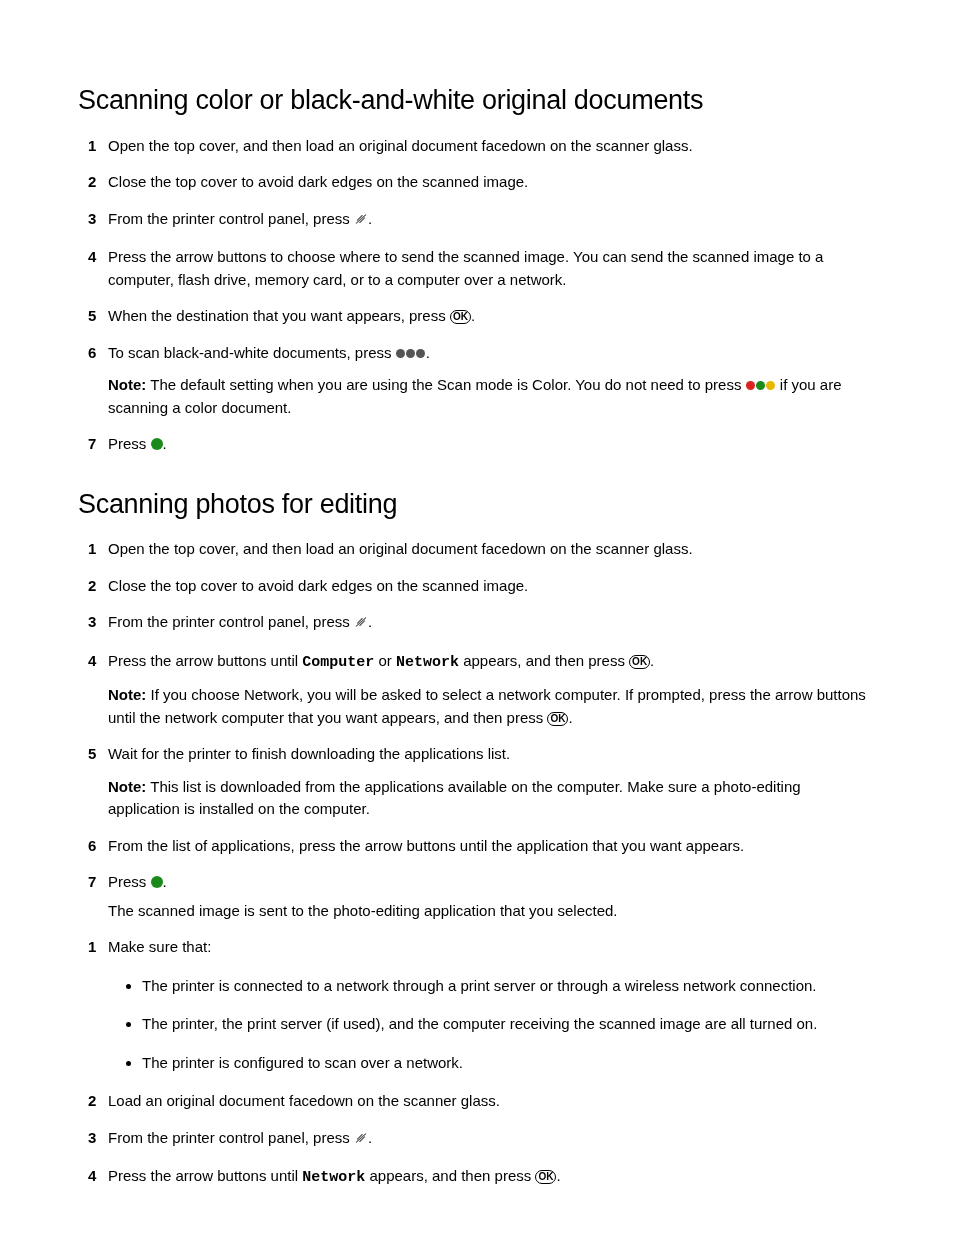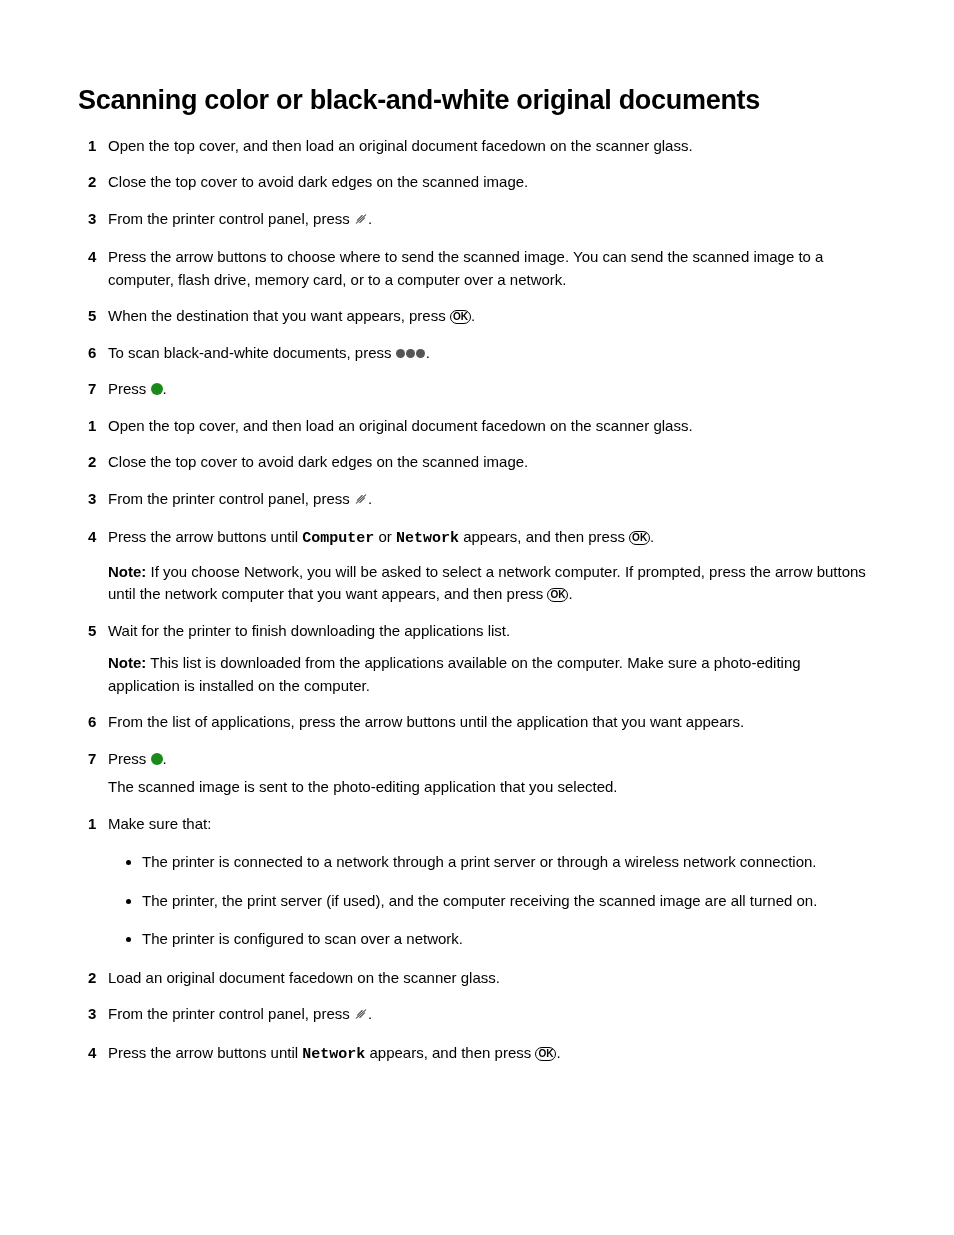--- a/index.html
+++ b/index.html
@@ -13,21 +13,21 @@
   }
   .page {
     width: 954px;
     min-height: 1235px;
     box-sizing: border-box;
     padding: 80px 78px 40px 78px;
     position: relative;
   }
   h1 {
     font-family: Arial, Helvetica, sans-serif;
-    font-weight: 700;
+    font-weight: 400;
     font-size: 27px;
     margin: 0 0 14px 0;
     letter-spacing: -0.3px;
   }
   h1.second { margin-top: 28px; }
   ol.steps {
     list-style: none;
     counter-reset: step;
     padding: 0;
     margin: 0 0 6px 0;
@@ -108,26 +108,30 @@
               <line x1="10" y1="18" x2="18" y2="10"></line>
             </g>
           </svg></span><span>.</span>
     </li>
     <li><span>Press the arrow buttons to choose where to send the scanned image. You can send the scanned image to a computer, flash drive, memory card, or to a computer over a network.</span></li>
     <li>
       <span>When the destination that you want appears, press </span><span class="ok-btn">OK</span><span>.</span>
     </li>
     <li>
       <span>To scan black-and-white documents, press </span><span class="dots3 gray"><span></span><span></span><span></span></span><span>.</span>
+      <div class="note">
+        <span class="label">Note:</span><span> The default setting when you are using the Scan mode is Color. You do not need to press </span><span class="dots3 color"><span></span><span></span><span></span></span><span> if you are scanning a color document.</span>
+      </div>
     </li>
     <li>
       <span>Press </span><span class="go-dot"></span><span>.</span>
     </li>
   </ol>
 
+  <h1 class="second">Scanning photos for editing</h1>
   <ol class="steps">
     <li><span>Open the top cover, and then load an original document facedown on the scanner glass.</span></li>
     <li><span>Close the top cover to avoid dark edges on the scanned image.</span></li>
     <li>
       <span>From the printer control panel, press </span><span class="icon scan-icon"><svg viewBox="0 0 24 24">
             <g fill="none" stroke="#555" stroke-width="2" stroke-linecap="round">
               <line x1="4" y1="19" x2="20" y2="5"></line>
               <line x1="6" y1="14" x2="14" y2="6"></line>
               <line x1="10" y1="18" x2="18" y2="10"></line>
             </g>

